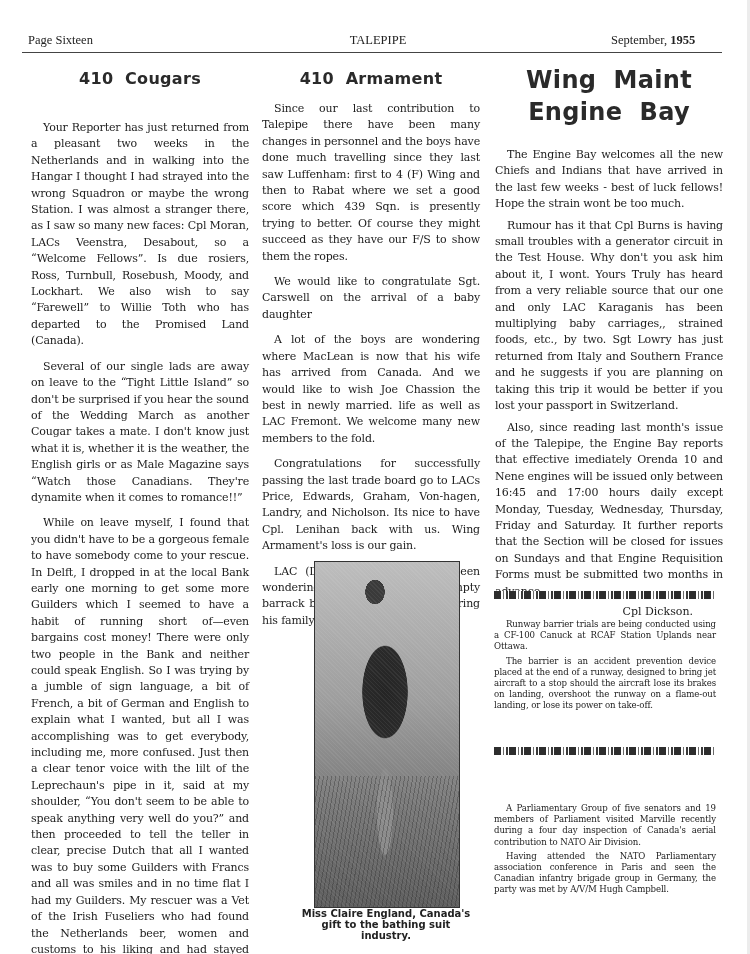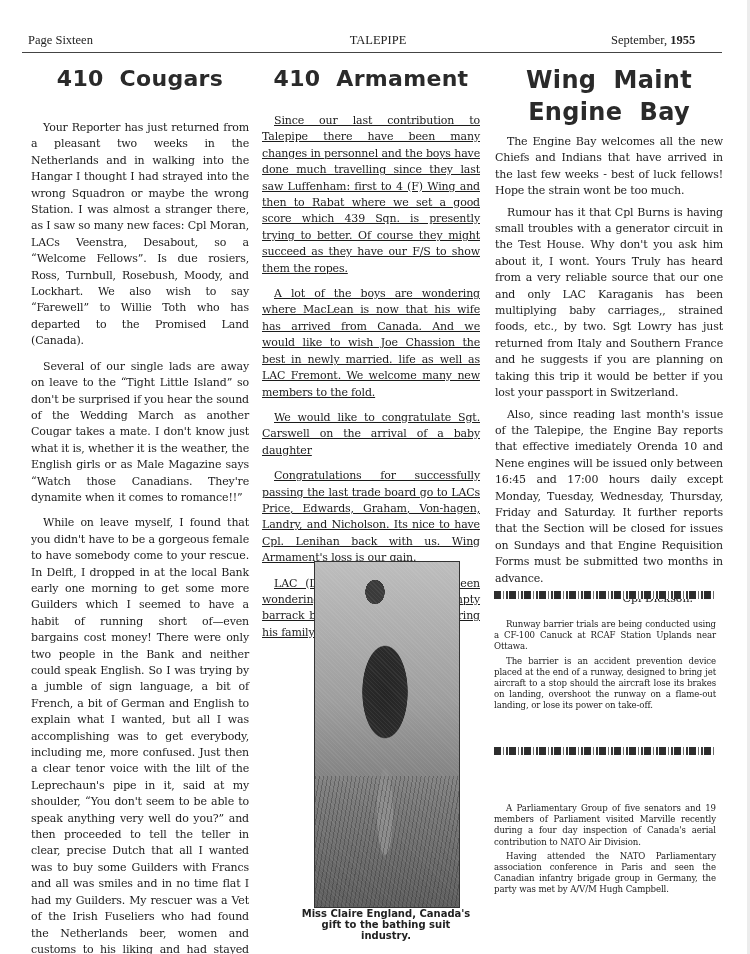--- a/index.html
+++ b/index.html
@@ -19,34 +19,34 @@
   .rule {
     position: absolute; left: 22px; top: 52px; width: 700px; height: 0;
     border-top: 1.3px solid #444;
   }
   .col { position: absolute; top: 64px; }
   .col1 { left: 31px; width: 218px; }
   .col2 { left: 262px; width: 218px; }
   .col3 { left: 495px; width: 228px; }
   .headline {
     font-family: "DejaVu Sans", sans-serif; font-weight: bold; text-align: center;
-    font-size: 22px; letter-spacing: 0.3px; color: #2a2a2a; margin: 0; line-height: 29px;
+    font-size: 16px; letter-spacing: 0.3px; color: #2a2a2a; margin: 0; line-height: 29px;
   }
   .headline.wm { font-size: 24px; line-height: 32px; }
   .byline {
     font-family: "DejaVu Sans", sans-serif; font-style: italic; text-align: center;
     font-size: 11.5px; margin: 6px 0 0 0; color: #222;
   }
   .body-text p {
     font-family: "DejaVu Serif", serif; font-size: 11px; line-height: 16.4px;
     text-align: justify; margin: 0 0 9px 0; text-indent: 12px; letter-spacing: -0.15px;
   }
   .col1 .body-text { margin-top: 27px; }
-  .col2 .body-text { margin-top: 20px; text-decoration: underline; }
-  .col3 .body-text { margin-top: 6px; }
+  .col2 .body-text { margin-top: 8px; }
+  .col3 .body-text { margin-top: 19px; }
   .col3 .body-text p { margin-bottom: 5px; }
   .signature {
     font-family: "DejaVu Serif", serif; font-size: 11px; text-align: right; padding-right: 30px;
     margin-top: 2px;
   }
   .photo {
     position: absolute; left: 314px; top: 561px; width: 144px; height: 345px;
     border: 1px solid #333;
     background:
       radial-gradient(ellipse 16px 20px at 60px 30px, #3a3a3a 0%, #3a3a3a 60%, transparent 62%),
@@ -103,22 +103,22 @@
       <p>Your Reporter has just returned from a pleasant two weeks in the Netherlands and in walking into the Hangar I thought I had strayed into the wrong Squadron or maybe the wrong Station. I was almost a stranger there, as I saw so many new faces: Cpl Moran, LACs Veenstra, Desabout, so a “Welcome Fellows”. Is due rosiers, Ross, Turnbull, Rosebush, Moody, and Lockhart. We also wish to say “Farewell” to Willie Toth who has departed to the Promised Land (Canada).</p>
       <p>Several of our single lads are away on leave to the “Tight Little Island” so don't be surprised if you hear the sound of the Wedding March as another Cougar takes a mate. I don't know just what it is, whether it is the weather, the English girls or as Male Magazine says “Watch those Canadians. They're dynamite when it comes to romance!!”</p>
       <p>While on leave myself, I found that you didn't have to be a gorgeous female to have somebody come to your rescue. In Delft, I dropped in at the local Bank early one morning to get some more Guilders which I seemed to have a habit of running short of—even bargains cost money! There were only two people in the Bank and neither could speak English. So I was trying by a jumble of sign language, a bit of French, a bit of German and English to explain what I wanted, but all I was accomplishing was to get everybody, including me, more confused. Just then a clear tenor voice with the lilt of the Leprechaun's pipe in it, said at my shoulder, “You don't seem to be able to speak anything very well do you?” and then proceeded to tell the teller in clear, precise Dutch that all I wanted was to buy some Guilders with Francs and all was smiles and in no time flat I had my Guilders. My rescuer was a Vet of the Irish Fuseliers who had found the Netherlands beer, women and customs to his liking and had stayed there after the war. Your Reporter fully agrees with these sentiments, and his wife will probably scalp him when she reads this!</p>
     </div>
   </div>
 
   <div class="col col2">
     <h1 class="headline" style="white-space:pre;">410  Armament</h1>
     <div class="body-text">
       <p>Since our last contribution to Talepipe there have been many changes in personnel and the boys have done much travelling since they last saw Luffenham: first to 4 (F) Wing and then to Rabat where we set a good score which 439 Sqn. is presently trying to better. Of course they might succeed as they have our F/S to show them the ropes.</p>
+      <p>We would like to congratulate Sgt. Carswell on the arrival of a baby daughter</p>
       <p>A lot of the boys are wondering where MacLean is now that his wife has arrived from Canada. And we would like to wish Joe Chassion the best in newly married. life as well as LAC Fremont. We welcome many new members to the fold.</p>
-      <p>We would like to congratulate Sgt. Carswell on the arrival of a baby daughter</p>
       <p>Congratulations for successfully passing the last trade board go to LACs Price, Edwards, Graham, Von-hagen, Landry, and Nicholson. Its nice to have Cpl. Lenihan back with us. Wing Armament's loss is our gain.</p>
       <p>LAC (Donninker) Yvonne has been wondering if anyone knows of an empty barrack block for rent so he can bring his family from Canada.</p>
     </div>
   </div>
 
   <div class="photo" title="Photo of a woman in a dark bathing suit standing among beach grass">
     <div class="grass"></div>
     <div class="halftone"></div>
   </div>
   <div class="caption">Miss Claire England, Canada's gift to the bathing suit industry.</div>

